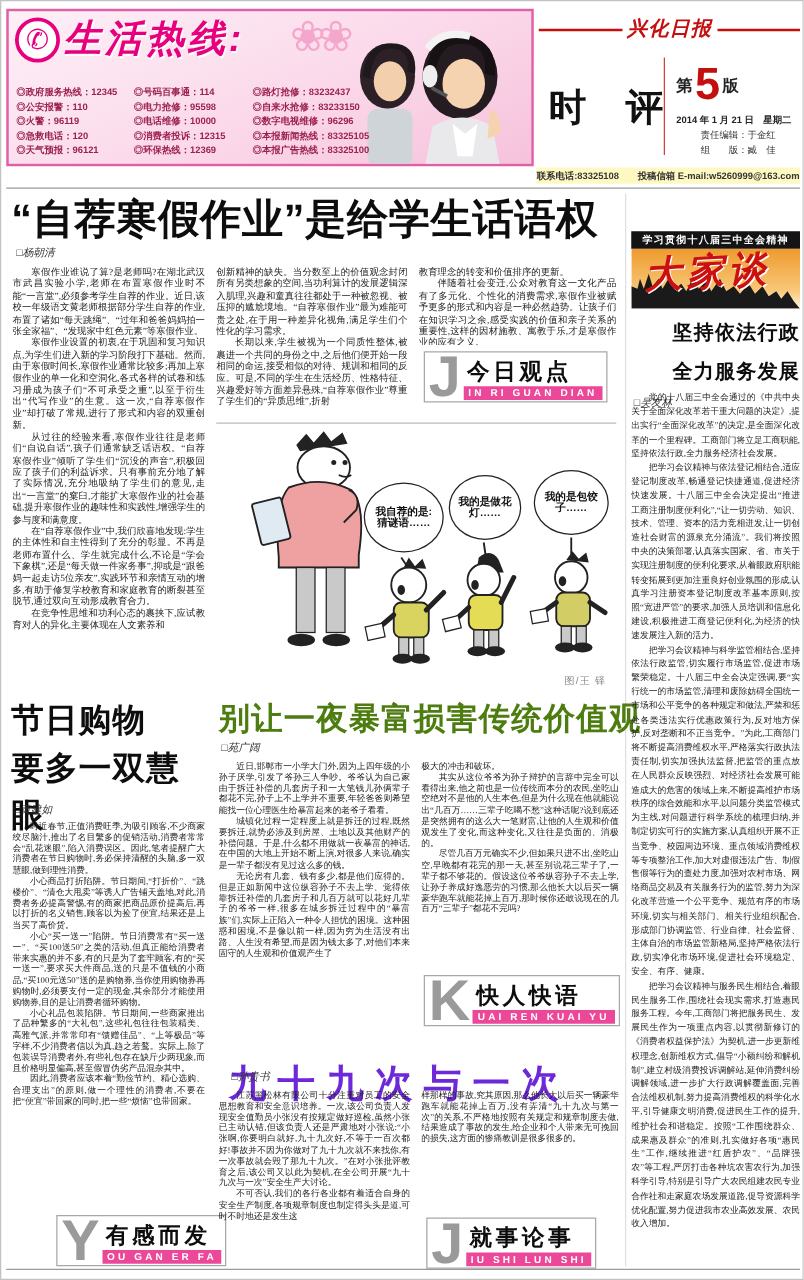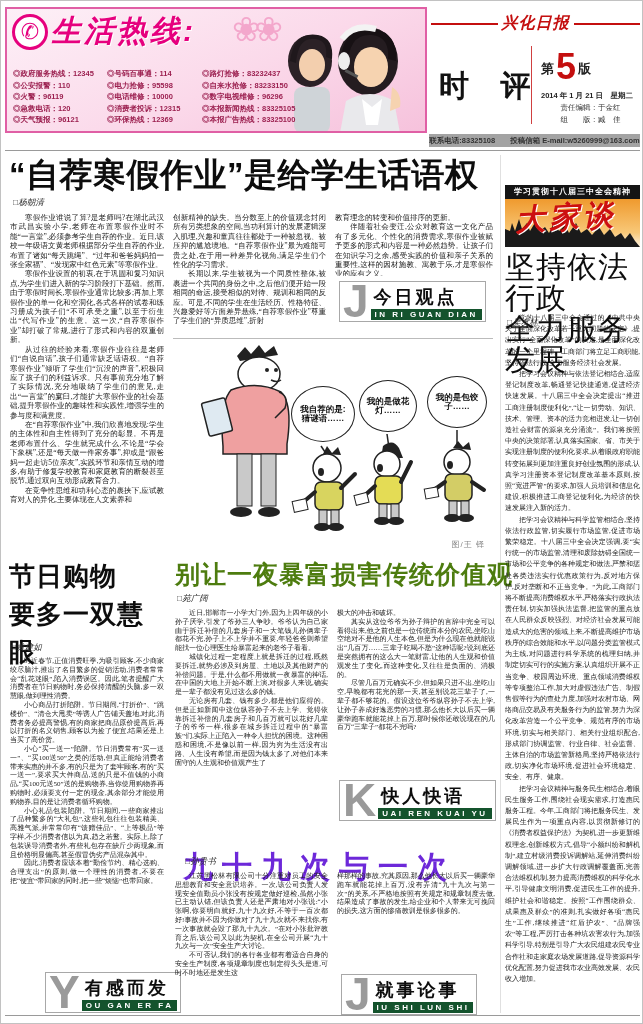--- a/index.html
+++ b/index.html
@@ -20,40 +20,40 @@
   .paper-rule{flex:1;height:2px;background:#c40f0f;}
   .paper-name{color:#c40f0f;font-size:16px;font-weight:900;font-style:italic;font-family:"Liberation Serif",serif;letter-spacing:1px;padding:0 4px;}
   .masthead-main{display:flex;margin-top:10px;}
   .section-title{width:92px;font-size:30px;font-weight:900;font-family:"Liberation Serif",serif;letter-spacing:12px;padding:22px 0 0 8px;color:#111;white-space:nowrap;}
   .red-divider{width:1px;background:#d04040;height:78px;margin-top:2px;}
   .edition{padding-left:9px;flex:1;}
   .edition-line{font-size:13px;font-weight:bold;color:#222;margin-top:2px;}
   .edition-num{font-size:36px;color:#c40f0f;font-weight:900;vertical-align:-6px;padding:0 2px;}
   .date-line{font-size:7.5px;font-weight:bold;color:#222;margin-top:3px;white-space:nowrap;}
   .editor-line,.layout-line{font-size:7.5px;color:#333;margin-top:2px;text-align:center;white-space:nowrap;}
-  .contact-strip{position:absolute;left:428px;top:133px;width:211px;height:13px;background:#a3a3a3;font-size:7.5px;font-weight:bold;color:#333;text-align:center;line-height:13px;white-space:nowrap;}
+  .contact-strip{position:absolute;left:428px;top:133px;width:211px;height:13px;background:#fef9c3;font-size:7.5px;font-weight:bold;color:#333;text-align:center;line-height:13px;white-space:nowrap;}
   .header-rule{position:absolute;left:4px;top:149px;width:635px;border-top:1px solid #9a9a9a;}
   .bottom-rule{position:absolute;left:4px;top:1014px;width:635px;border-top:1px solid #9a9a9a;}
   .v-sep{position:absolute;left:499px;top:154px;height:858px;border-left:1px solid #e0e0e0;}
   
   .newsbody{position:absolute;font-family:"Liberation Serif",serif;color:#1c1c1c;text-align:justify;overflow:hidden;}
   .newsbody p{margin:0;text-indent:2em;}
   .byline{position:absolute;font-size:8.5px;color:#333;font-family:"Liberation Serif",serif;font-style:italic;}
   
   .main-headline{position:absolute;left:8px;top:152px;width:492px;font-size:33px;font-weight:900;color:#0d0d0d;white-space:nowrap;letter-spacing:0.5px;}
   #m-byline{left:12px;top:196px;}
   #m-col1{left:9px;top:212px;width:154px;height:320px;font-size:7.5px;line-height:9.4px;}
   #m-col2{left:172px;top:212px;width:153px;height:113px;font-size:7.5px;line-height:9.4px;}
   #m-col3{left:334px;top:212px;width:158px;height:63px;font-size:7.5px;line-height:9.4px;}
   
   .nlabel{position:absolute;display:flex;align-items:flex-end;background:#fff;border:1px solid #a8a8a8;padding:1px 3px;}
   .nlabel .big{font-size:46px;line-height:37px;font-weight:900;color:#9a9a9a;margin-right:2px;}
   .nlabel .box{display:flex;flex-direction:column;}
   .nlabel .cn{font-size:18px;font-weight:900;letter-spacing:3px;color:#0d0d0d;padding:0 3px;white-space:nowrap;}
-  .nlabel .latin{background:#14532d;color:#fff;font-size:8px;font-weight:bold;letter-spacing:2.5px;padding:1px 4px;text-align:center;white-space:nowrap;}
+  .nlabel .latin{background:#ec4899;color:#fff;font-size:8px;font-weight:bold;letter-spacing:2.5px;padding:1px 4px;text-align:center;white-space:nowrap;}
   #label-today{left:338px;top:280px;}
   #label-feel{left:44px;top:971px;}
   #label-quick{left:338px;top:779px;}
   #label-matter{left:340px;top:973px;}
   .cartoon-topline{position:absolute;left:172px;top:337px;width:320px;border-top:1px solid #bbb;}
   
   .cartoon{position:absolute;left:174px;top:341px;width:320px;height:212px;background:#fff;}
   .bubble{position:absolute;background:#fff;border:1.5px solid #222;border-radius:50%;display:flex;align-items:center;justify-content:center;text-align:center;font-size:8.5px;font-weight:bold;line-height:9.5px;padding:5px;box-sizing:border-box;color:#111;}
   #bub1{left:116px;top:44px;width:64px;height:56px;}
   #bub2{left:184px;top:38px;width:58px;height:52px;}
@@ -70,21 +70,21 @@
   #wealth-colB{left:336px;top:608px;width:158px;height:166px;font-size:7px;line-height:8.8px;}
   
   .nn-headline{position:absolute;left:182px;top:818px;width:315px;font-size:30px;font-weight:900;letter-spacing:9px;color:#6d28d9;white-space:nowrap;margin-top:28px;}
   #nn-byline{left:184px;top:855px;}
   #nn-colA{left:174px;top:871px;width:153px;height:118px;font-size:7px;line-height:8.8px;}
   #nn-colB{left:336px;top:871px;width:158px;height:95px;font-size:7px;line-height:8.8px;}
   
   .dj-banner{position:absolute;left:504px;top:184px;width:135px;height:14px;background:#141414;color:#fff;font-size:8px;font-weight:bold;text-align:center;line-height:14px;letter-spacing:1px;white-space:nowrap;}
   .dj-graphic{position:absolute;left:504px;top:198px;width:135px;height:48px;overflow:hidden;}
   .dj-logo{position:absolute;left:10px;top:-2px;width:120px;font-size:30px;font-weight:900;font-style:italic;color:#cc1010;font-family:"Liberation Serif",serif;transform:rotate(-3deg);letter-spacing:4px;text-shadow:1px 1px 0 #fff;}
-  .dj-headline{position:absolute;left:504px;top:250px;width:135px;font-size:30px;font-weight:400;line-height:31px;text-align:left;color:#0d0d0d;letter-spacing:1px;}
+  .dj-headline{position:absolute;left:504px;top:250px;width:135px;font-size:16px;font-weight:700;line-height:31px;text-align:right;color:#0d0d0d;letter-spacing:1px;}
   #dj-byline{left:506px;top:316px;}
   #dj-body{left:504px;top:312px;width:135px;height:682px;font-size:7px;line-height:11.2px;}
 </style>
 </head>
 <body>
 
 <div class="page">
 
   <div class="banner">
     <div class="phone-icon">✆</div>

